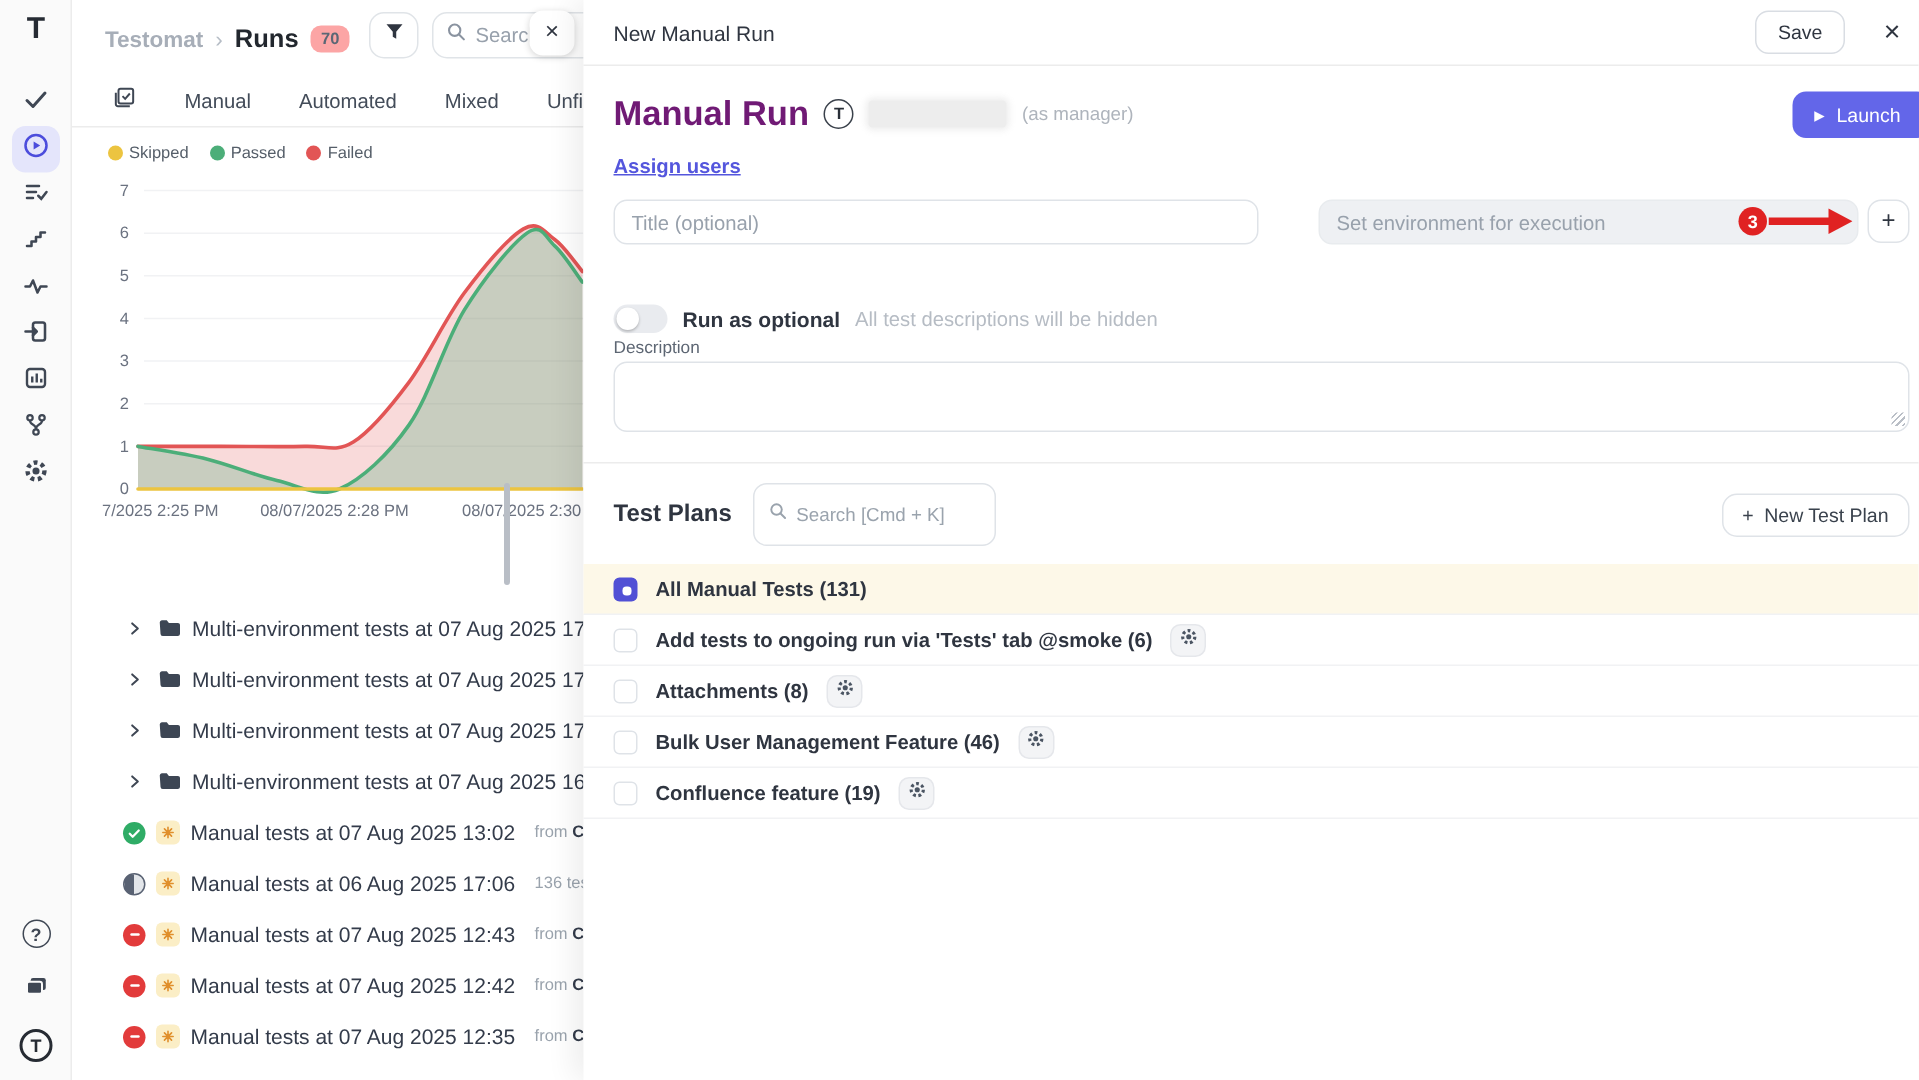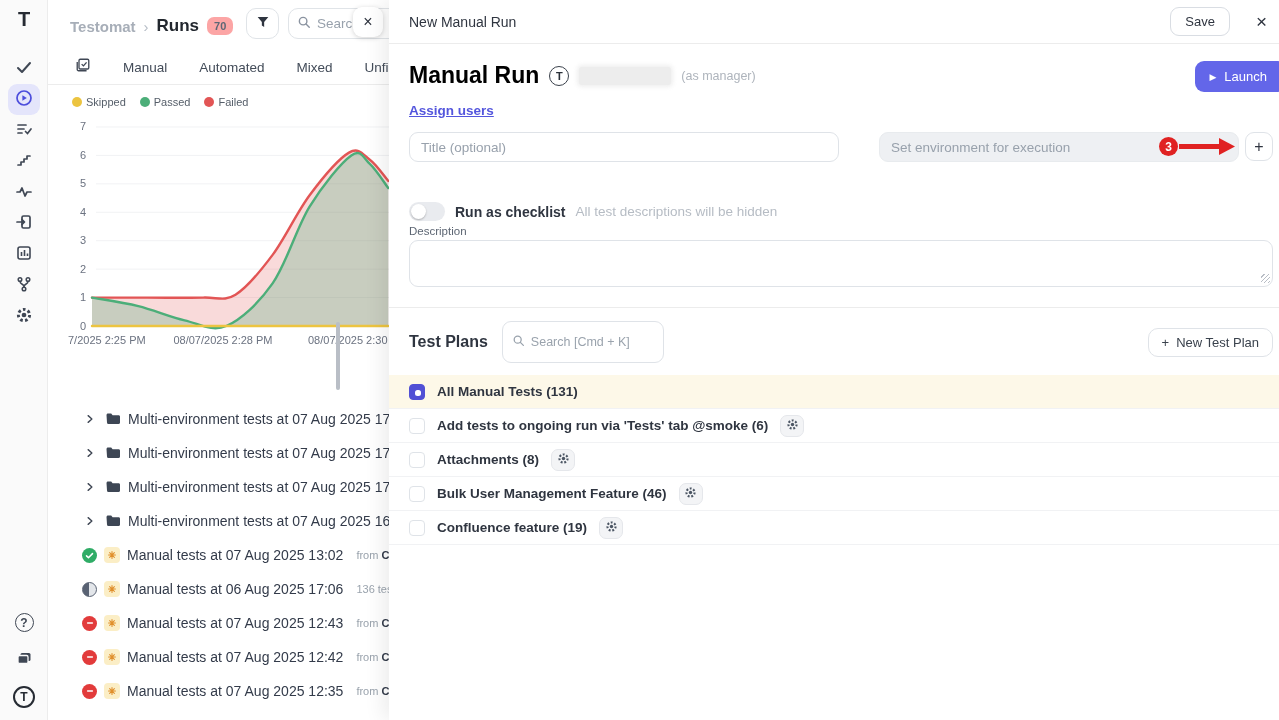--- a/index.html
+++ b/index.html
@@ -82,21 +82,21 @@
     box-shadow:-7px 0 18px rgba(0,0,0,.07); z-index:5; }
   .m-header { height:44px; border-bottom:1px solid #ececec; display:flex; align-items:center;
     padding:0 10px 0 20px; }
   .m-header-title { font-size:14px; color:#2f3540; }
   .save-btn { margin-left:auto; margin-right:26px; border:1px solid #d9dde3; background:#fff;
     border-radius:9px; padding:6px 14px; font-size:13px; color:#2f3540;
     font-family:"Liberation Sans",sans-serif; }
   .close-btn { font-size:19px; color:#2f3540; line-height:1; margin-right:2px; }
   .m-body { position:relative; padding:18px 6px 0 20px; }
   .title-row { display:flex; align-items:center; gap:10px; }
-  .m-title { font-size:23px; font-weight:bold; color:#000000; }
+  .m-title { font-size:23px; font-weight:bold; color:#701a75; }
   .t-badge { width:20px; height:20px; border:1.6px solid #3a414b; border-radius:50%;
     display:flex; align-items:center; justify-content:center; font-size:11px; font-weight:bold; color:#2a3039;}
   .redacted { width:92px; height:18px; background:#ededed; border-radius:3px;
     box-shadow:0 0 4px 2px rgba(237,237,237,.9); }
   .manager-note { font-size:12.5px; color:#aeb4bc; }
   .launch-btn { position:absolute; top:17px; right:-8px; background:#6366e9; color:#fff;
     border:none; border-radius:9px; padding:8px 20px 8px 14px; font-size:13px;
     display:flex; align-items:center; gap:8px; font-family:"Liberation Sans",sans-serif; }
   .launch-btn .play { font-size:9px; }
   .assign-link { display:inline-block; margin-top:14px; font-size:13.5px; font-weight:bold;
@@ -486,21 +486,21 @@
               <line x1="0" y1="9.5" x2="42" y2="9.5" stroke="#e02222" stroke-width="5"></line>
               <polygon points="40,1 56,9.5 40,18" fill="#e02222"></polygon>
             </svg></span>
         <button class="plus-btn">+</button>
       </div>
 
       <div class="toggle-row">
         <span class="toggle">
             <span class="knob"></span>
           </span>
-        <span class="chk-label">Run as checklist</span>
+        <span class="chk-label">Run as optional</span>
         <span class="chk-hint">All test descriptions will be hidden</span>
       </div>
     </div>
 
     <div class="desc-label">Description</div>
     <div class="desc-wrap">
       <textarea class="desc-area" style=""></textarea>
       <span class="resize-handle"></span>
     </div>
 

